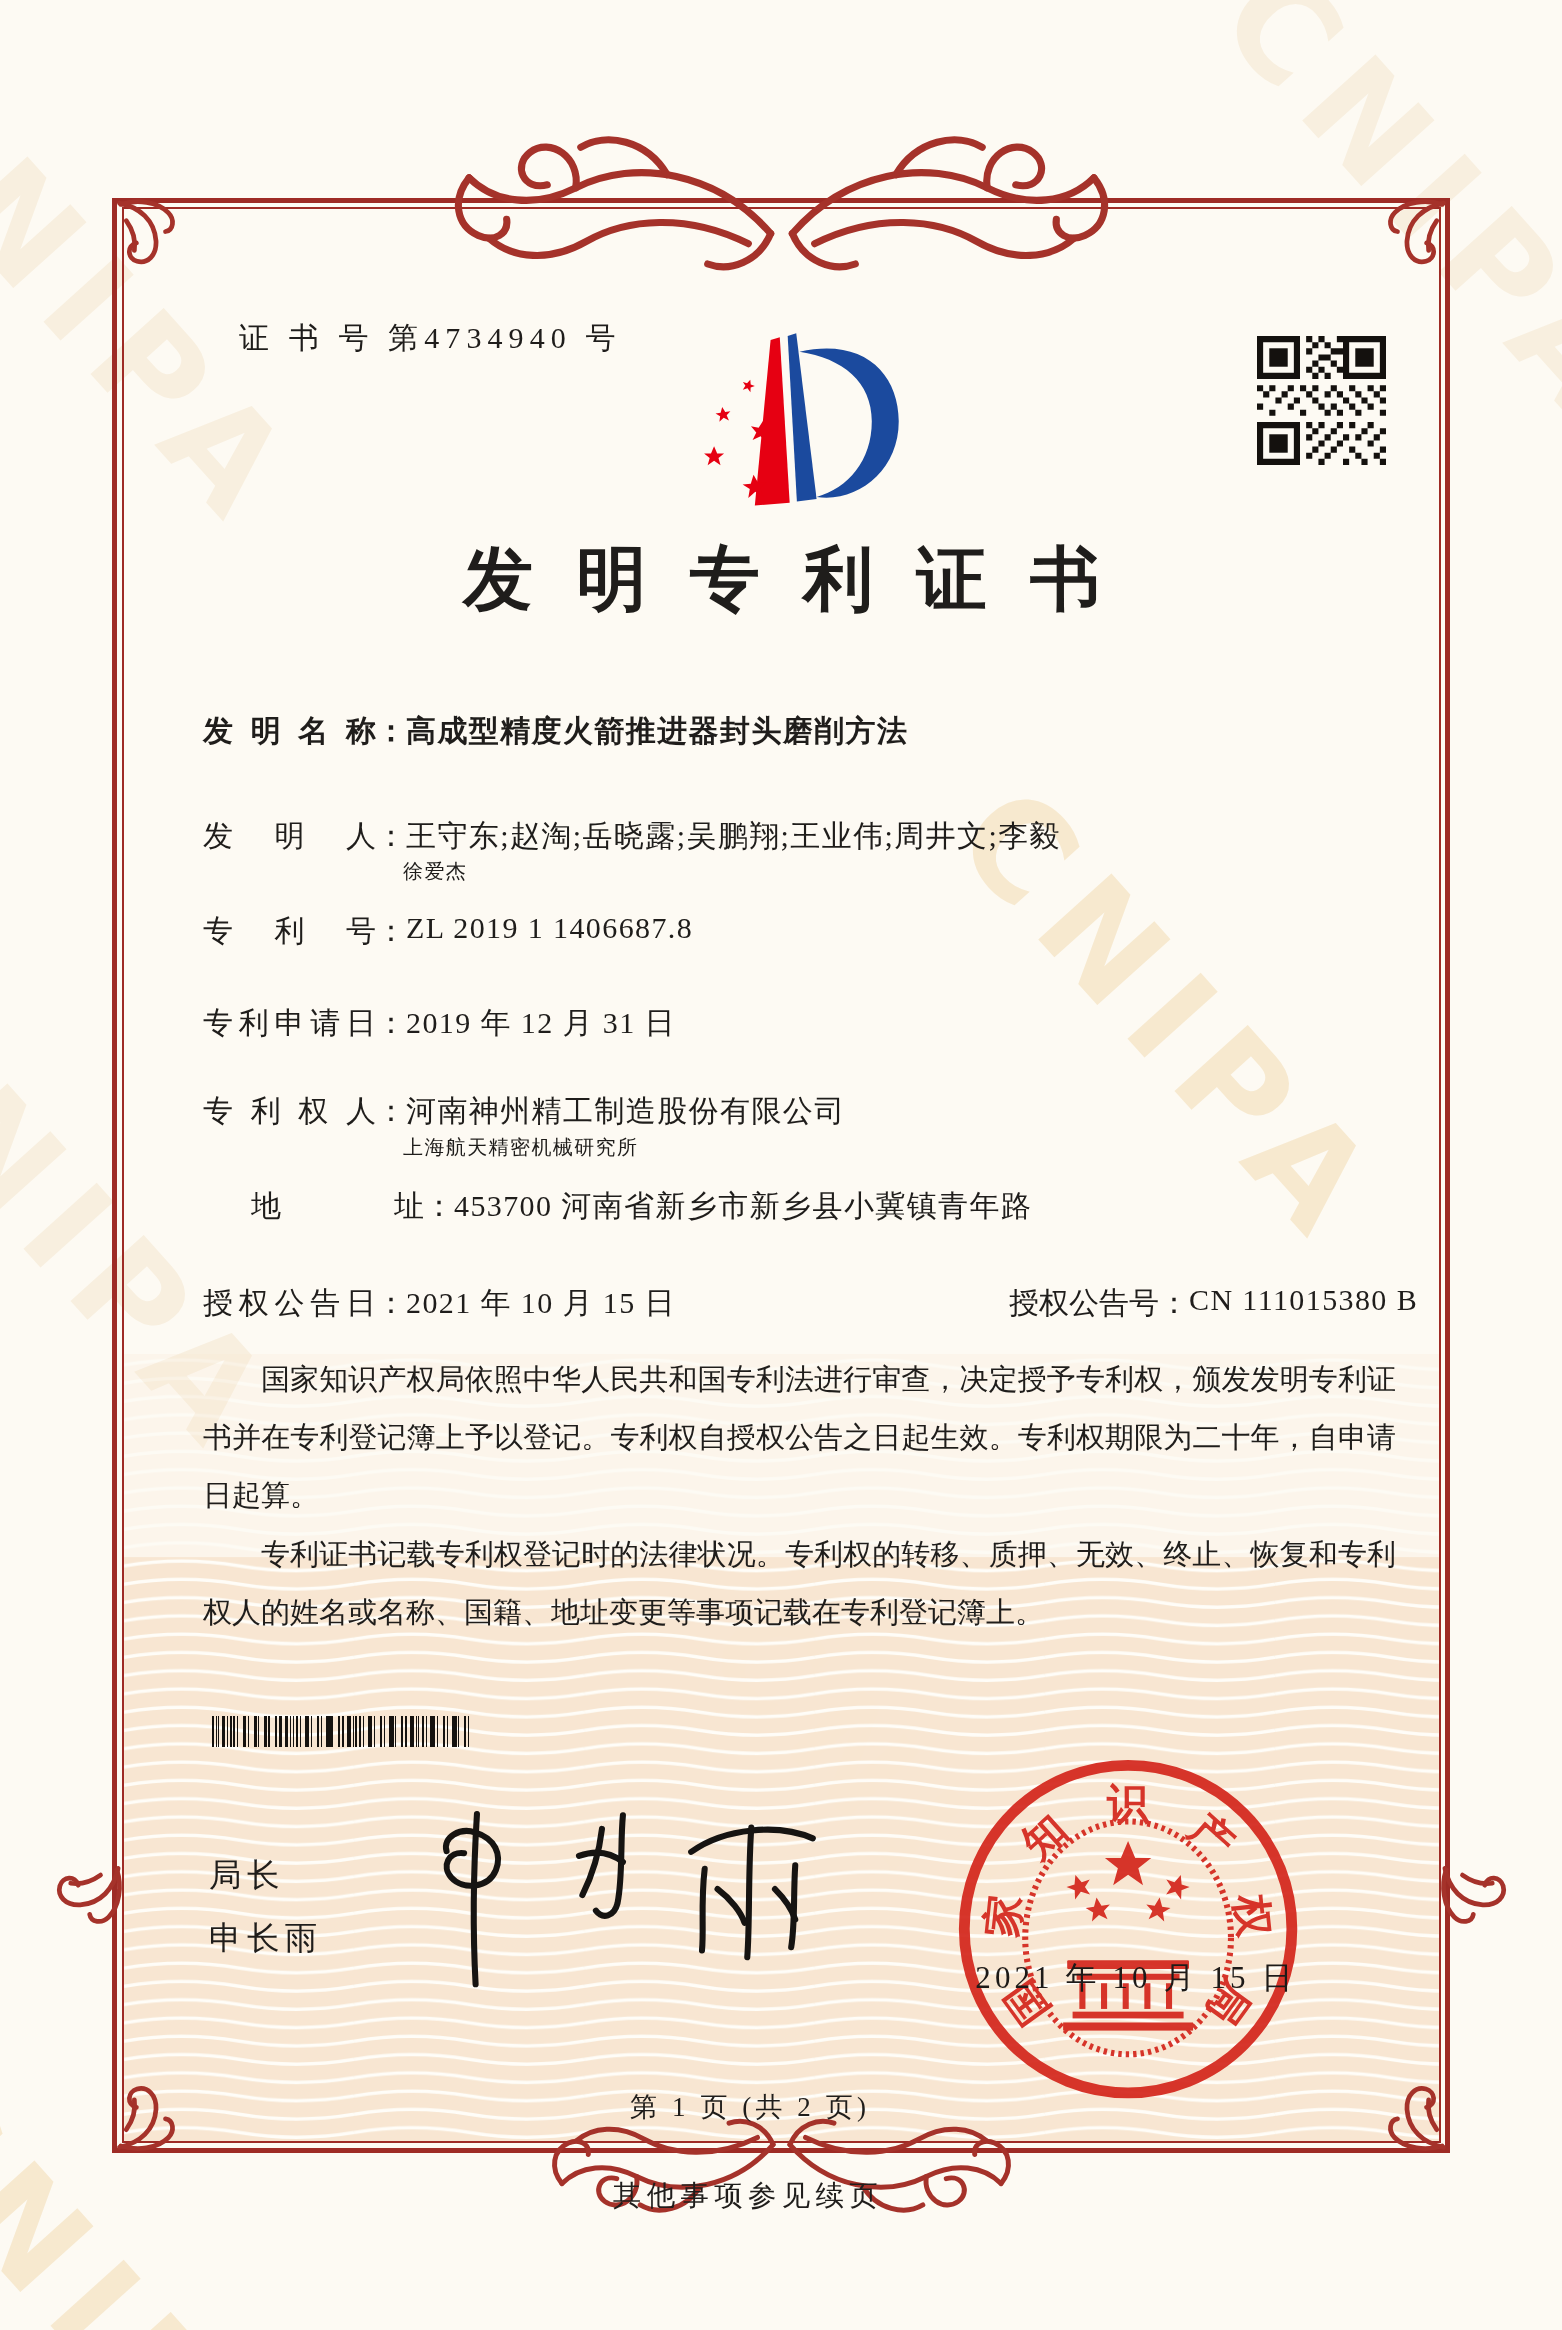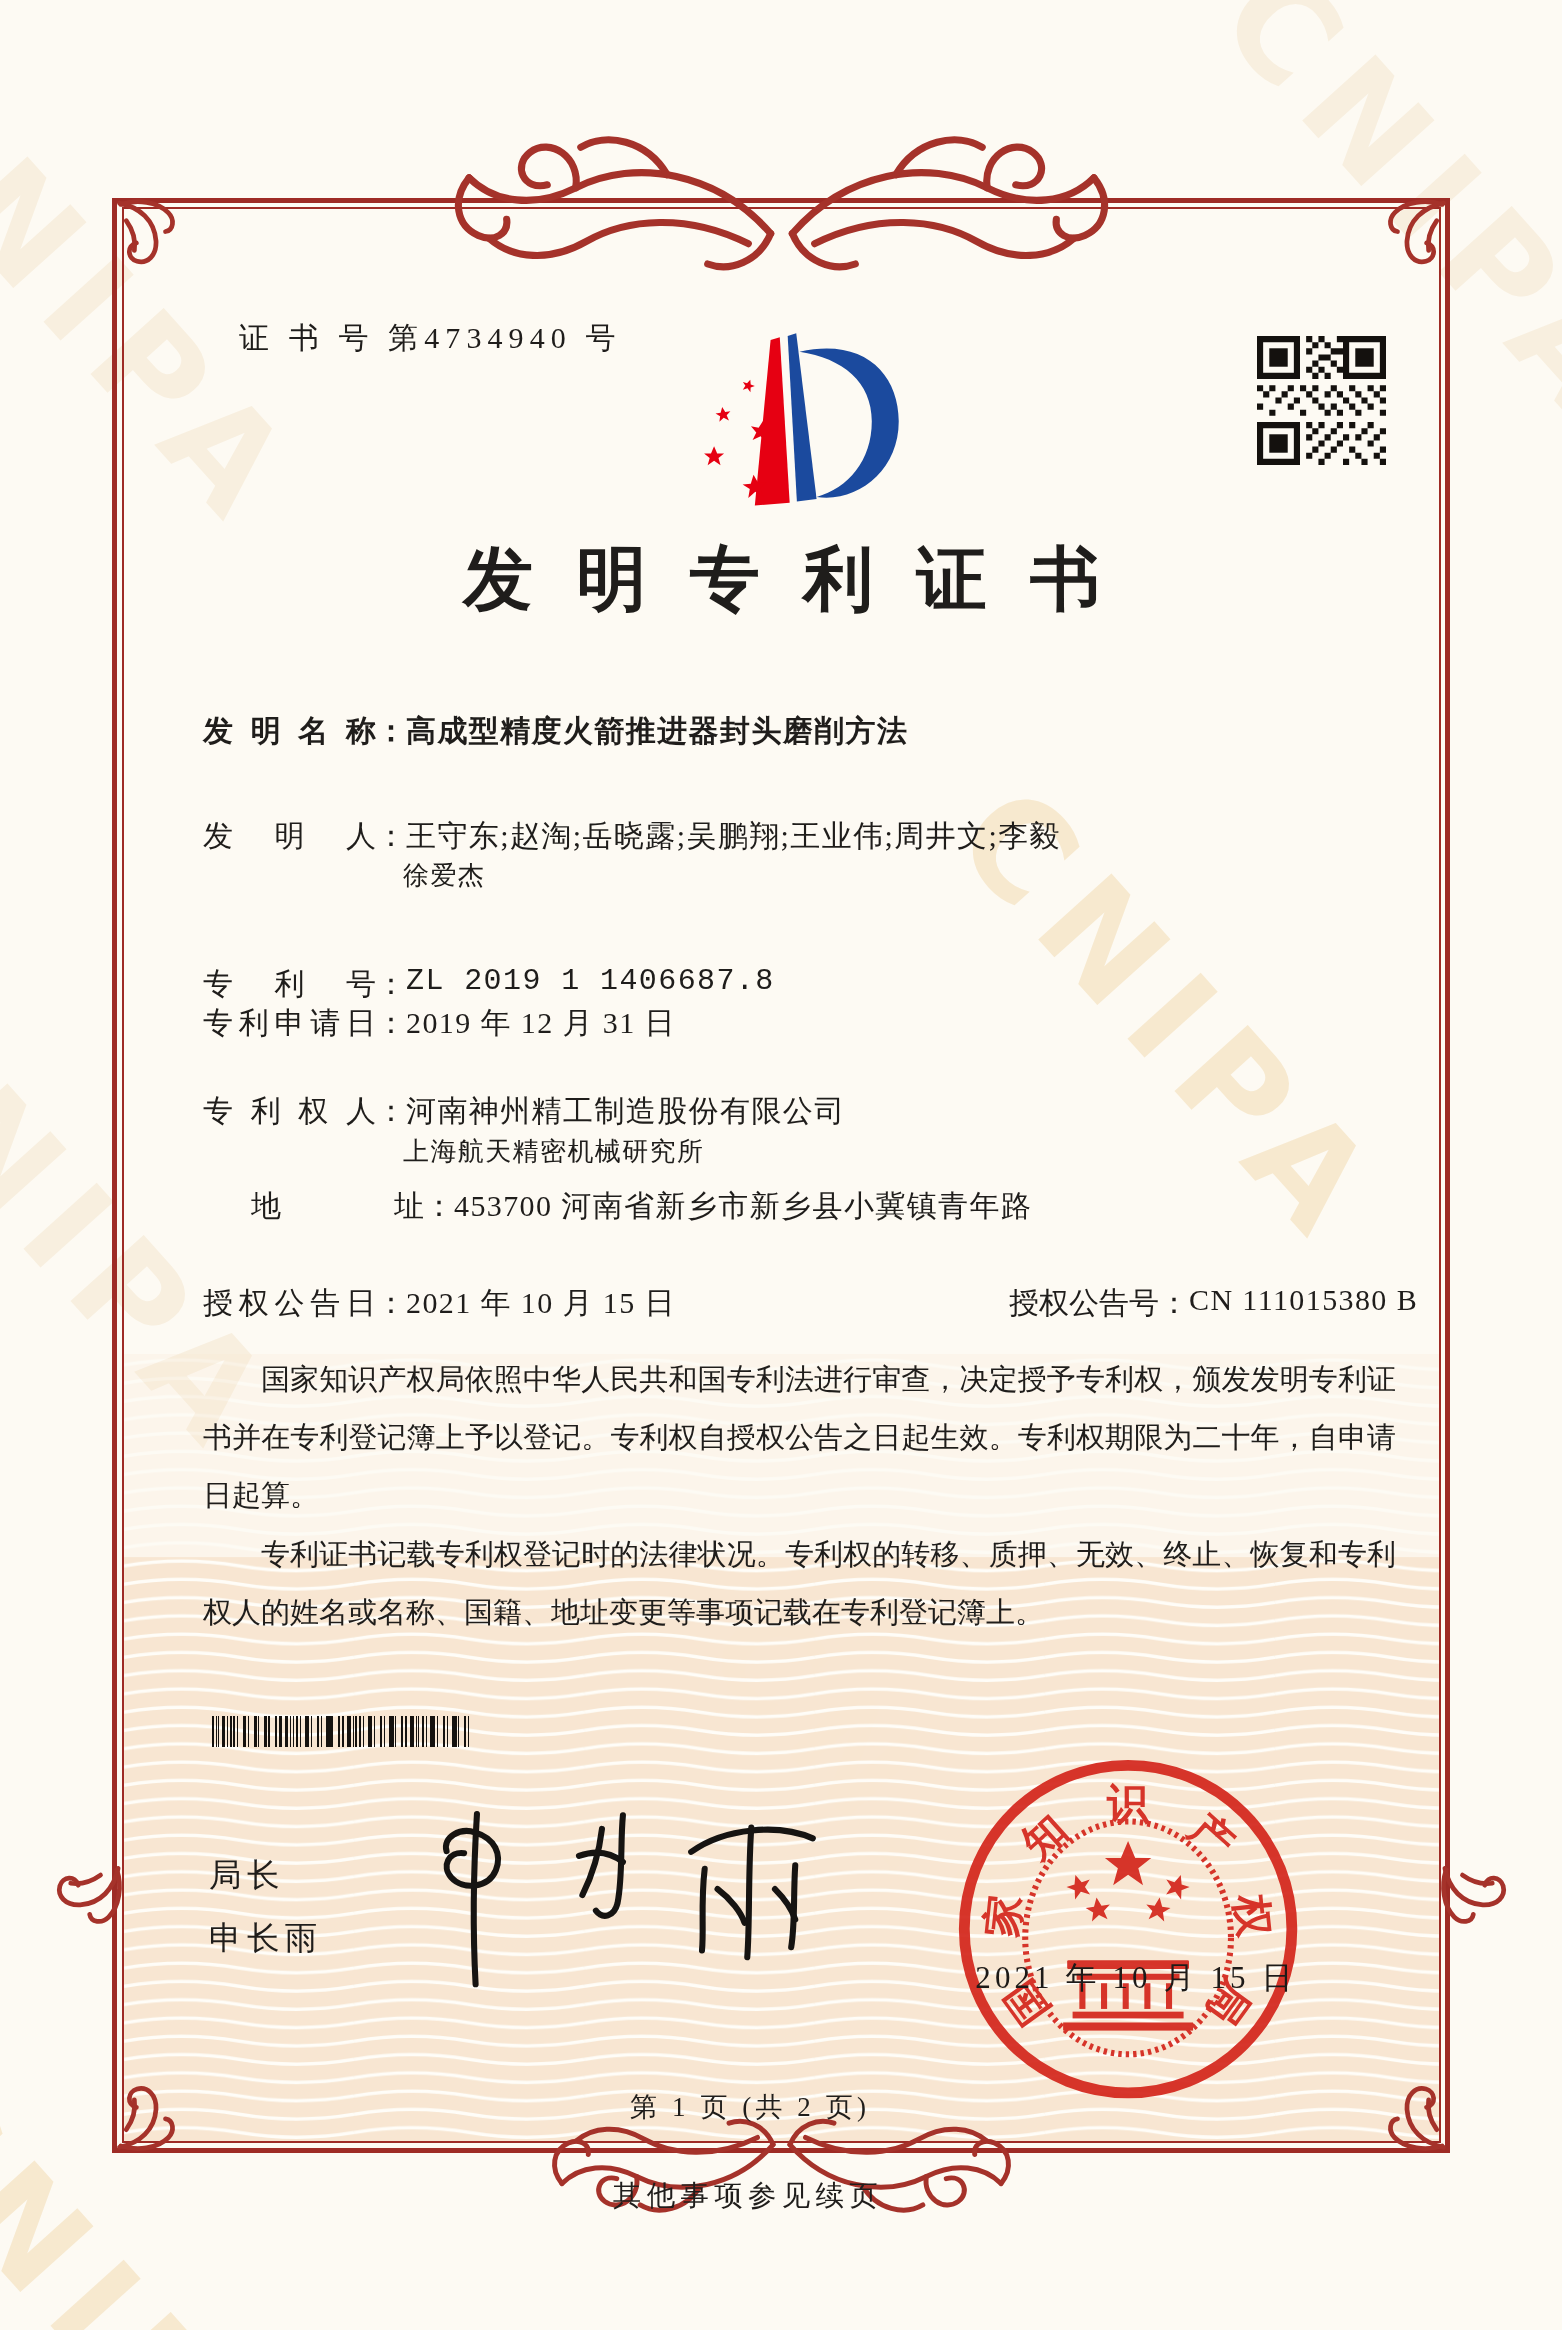--- a/index.html
+++ b/index.html
@@ -38,21 +38,21 @@
     font-size:70px; font-weight:bold; letter-spacing:0.62em; padding-left:0.62em;
     box-sizing:border-box; z-index:4;
   }
   .frow{position:absolute; left:203px; font-size:30px; z-index:4; white-space:nowrap;}
   .flabel{
     display:inline-block; width:173px; text-align:justify; text-align-last:justify;
     vertical-align:top;
   }
   .fcolon{display:inline-block; vertical-align:top;}
   .fvalue{display:inline-block; vertical-align:top; letter-spacing:1.4px;}
-  .fcont{position:absolute; left:403px; font-size:26px; z-index:4; white-space:nowrap; letter-spacing:1.4px;text-align:center;}
+  .fcont{position:absolute; left:403px; font-size:20px; z-index:4; white-space:nowrap; letter-spacing:1.4px;text-align:center;}
   .grant2{position:absolute; left:806px; top:0; white-space:nowrap;}
   .paras{position:absolute; left:203px; top:1350px; width:1193px; z-index:4;}
   .paras p{
     margin:0; font-size:29px; line-height:58px; text-align:justify; text-indent:2em;
     font-family:"Liberation Serif","DejaVu Serif",serif;
   }
   .paras p + p{margin-top:1px;}
   .barcode{
     position:absolute; left:212px; top:1716px; width:261px; height:31px; z-index:4;
     background:
@@ -178,21 +178,21 @@
 
   <div class="frow" style="top:711px;font-weight:bold;">
     <span class="flabel">发明名称</span><span class="fcolon">：</span><span class="fvalue">高成型精度火箭推进器封头磨削方法</span>
   </div>
 
   <div class="frow" style="top:816px;">
     <span class="flabel">发明人</span><span class="fcolon">：</span><span class="fvalue">王守东;赵淘;岳晓露;吴鹏翔;王业伟;周井文;李毅</span>
   </div>
   <div class="fcont" style="top:858px;">徐爱杰</div>
 
-  <div class="frow" style="top:964px;font-family:Liberation Mono, monospace;">
+  <div class="frow" style="top:911px;">
     <span class="flabel">专利号</span><span class="fcolon">：</span><span class="fvalue">ZL 2019 1 1406687.8</span>
   </div>
 
   <div class="frow" style="top:1003px;">
     <span class="flabel">专利申请日</span><span class="fcolon">：</span><span class="fvalue">2019 年 12 月 31 日</span>
   </div>
 
   <div class="frow" style="top:1091px;">
     <span class="flabel">专利权人</span><span class="fcolon">：</span><span class="fvalue">河南神州精工制造股份有限公司</span>
   </div>

